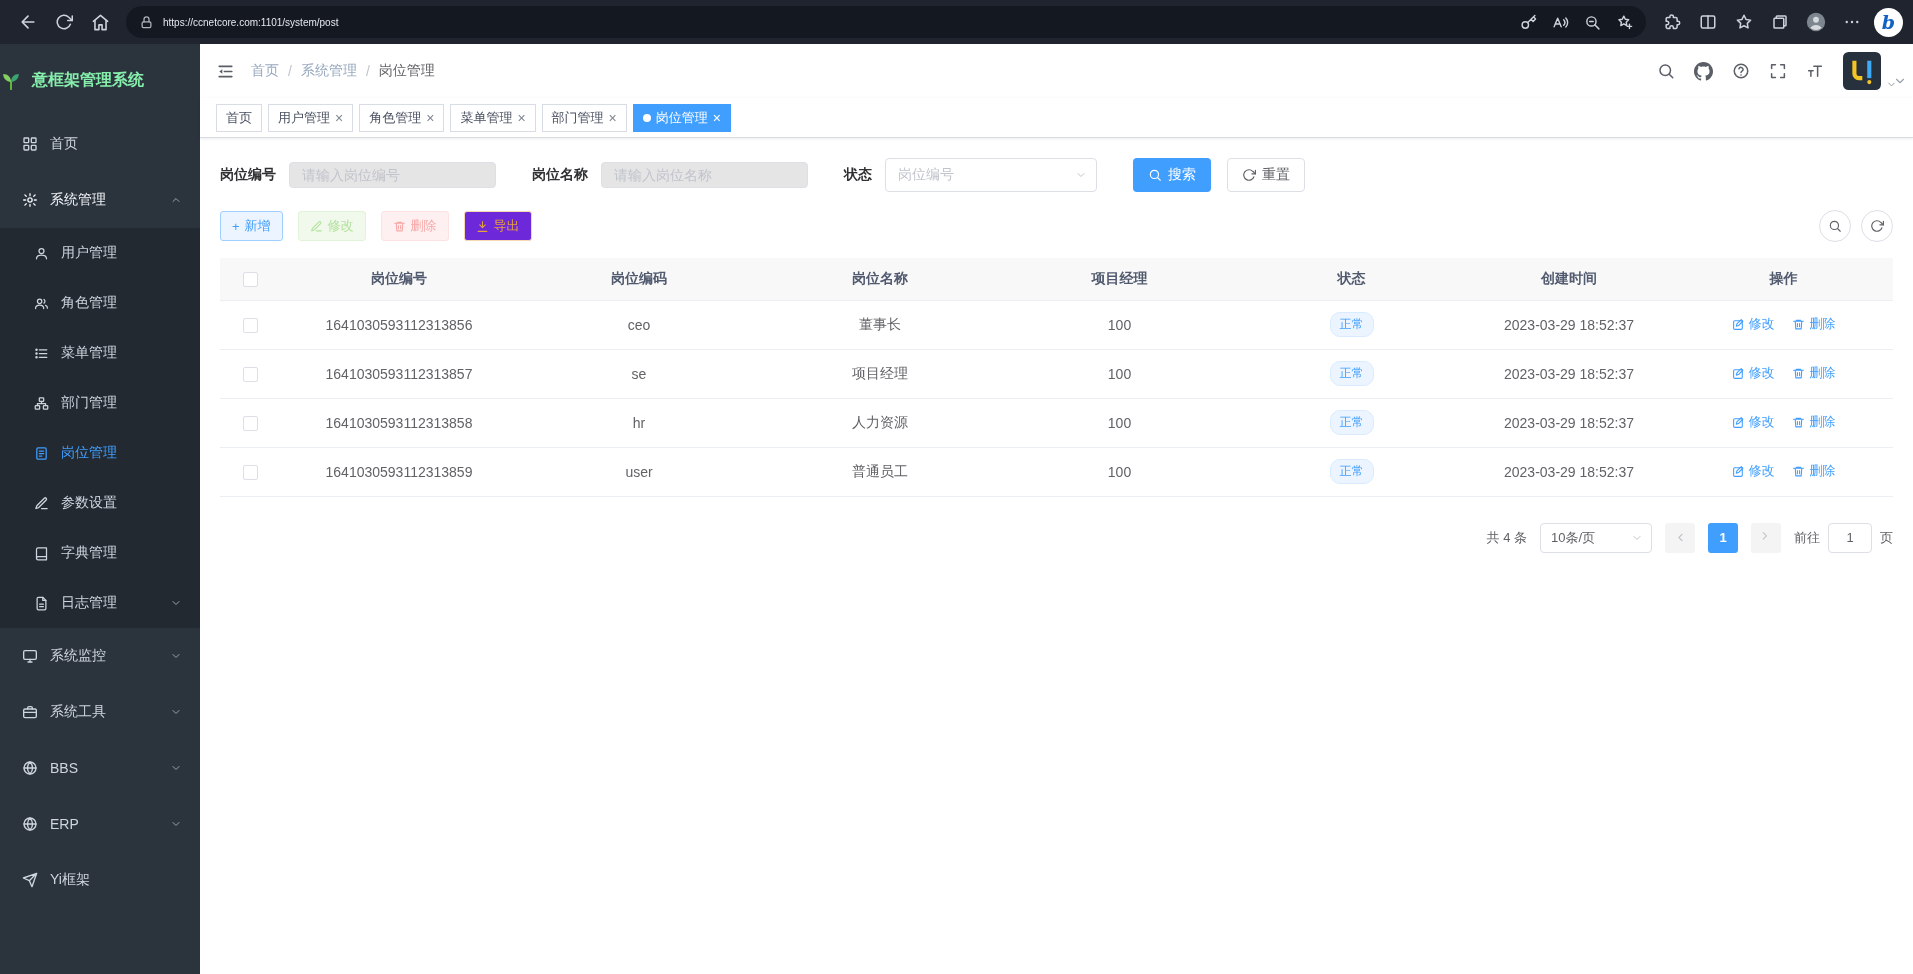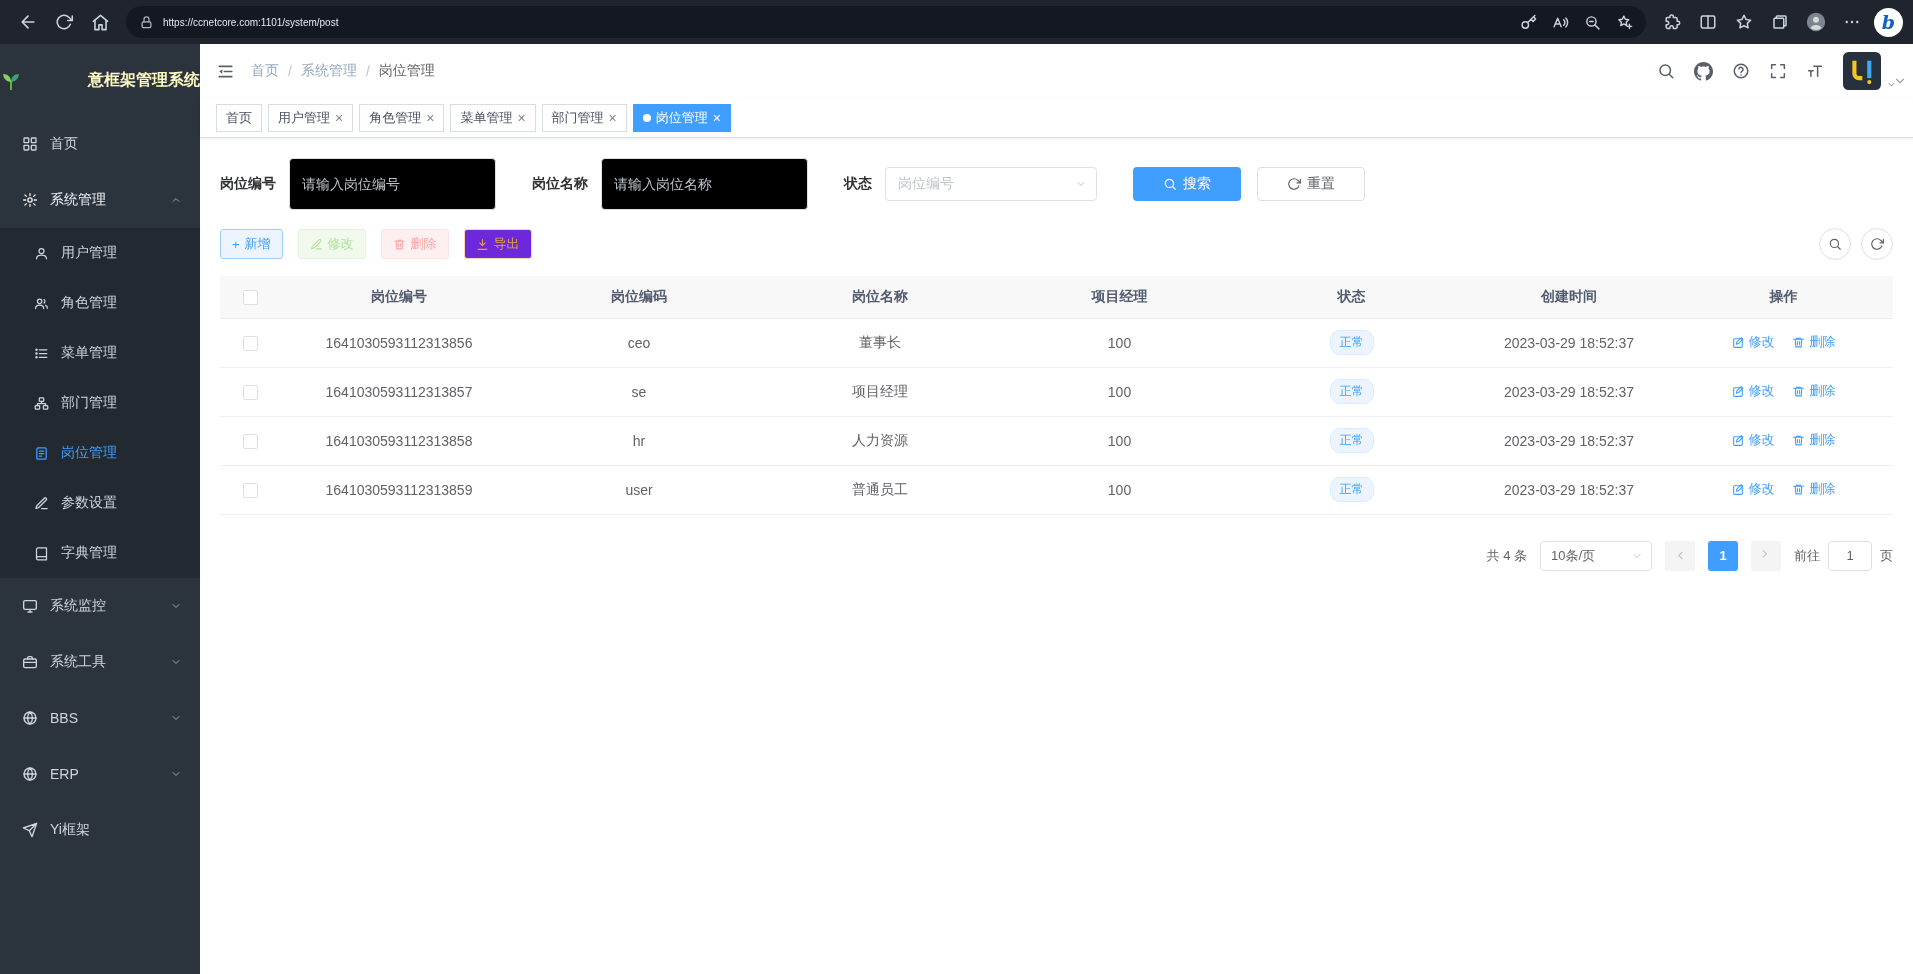--- a/index.html
+++ b/index.html
@@ -17,21 +17,21 @@
   .url-actions { margin-left:auto; display:flex; align-items:center; }
   .url-actions .bbtn { width:32px; height:28px; }
   .right-icons { display:flex; align-items:center; }
   .bing-btn { width:29px; height:29px; border-radius:50%; background:#fff; color:#1262c4; display:flex; align-items:center; justify-content:center; font:italic bold 19px "DejaVu Serif",serif; margin-left:4px; cursor:pointer; }
   .edge-caret { position:absolute; right:6px; top:74px; color:#9aa1ab; cursor:pointer; z-index:5; }
 
   .app { flex:1; display:flex; min-height:0; }
 
   
   .sidebar { width:200px; background:#2b333d; flex-shrink:0; overflow:hidden; }
-  .logo-row { height:72px; display:flex; align-items:center; justify-content:space-between; gap:10px; color:#fef9c3; font-size:16px; font-weight:bold; cursor:pointer; }
+  .logo-row { height:72px; display:flex; align-items:center; justify-content:flex-start; gap:10px; color:#86efac; font-size:16px; font-weight:bold; cursor:pointer; }
   .menu-item { height:56px; display:flex; align-items:center; padding:0 18px 0 22px; gap:12px; color:#cfd5de; font-size:14px; cursor:pointer; }
   .menu-item .chev { margin-left:auto; color:#9aa3ad; display:flex; }
   .menu-item.parent-open { color:#f2f4f7; }
   .submenu { background:#222931; }
   .submenu .menu-item { height:50px; padding-left:34px; }
   .submenu .menu-item.active { color:#409eff; }
   .mi-icon { flex-shrink:0; display:flex; }
 
   
   .main { flex:1; display:flex; flex-direction:column; background:#fff; min-width:0; }
@@ -52,25 +52,25 @@
   .tag .x { color:#7e8691; font-size:14px; line-height:1; }
   .tag.active { background:#409eff; border-color:#409eff; color:#fff; }
   .tag.active .x { color:#fff; }
   .dot { width:8px; height:8px; border-radius:50%; background:#fff; }
 
   
   .content { flex:1; padding:20px 20px 0; overflow:hidden; }
   .filter-row { display:flex; align-items:center; font-size:14px; }
   .f-group { display:flex; align-items:center; margin-right:36px; }
   .f-label { font-weight:bold; color:#303133; margin-right:13px; white-space:nowrap; }
-  .f-input { width:207px; height:52px; border:1px solid #dcdfe6; border-radius:4px; padding:0 12px; font-size:14px; color:#606266; outline:none; font-family:inherit; background:#000000; }
+  .f-input { width:207px; height:26px; border:1px solid #dcdfe6; border-radius:4px; padding:0 12px; font-size:14px; color:#606266; outline:none; font-family:inherit; background:#e5e5e5; }
   .f-input::placeholder { color:#c0c4cc; }
   .f-select { width:212px; height:34px; border:1px solid #dcdfe6; border-radius:4px; display:flex; align-items:center; padding:0 9px 0 12px; color:#c0c4cc; font-size:14px; cursor:pointer; background:#fff; }
   .f-select .chev { margin-left:auto; color:#c0c4cc; display:flex; }
-  .btn { height:34px; border-radius:4px; display:inline-flex; align-items:center; gap:6px; padding:0 29px; font-size:14px; cursor:pointer; border:1px solid transparent; font-family:inherit; }
+  .btn { height:34px; border-radius:4px; display:inline-flex; align-items:center; gap:6px; padding:0 14px; font-size:14px; cursor:pointer; border:1px solid transparent; font-family:inherit; }
   .btn-primary { background:#409eff; color:#fff; margin-right:16px; }
   .btn-default { background:#fff; border-color:#dcdfe6; color:#606266; }
 
   .toolbar-row { margin-top:18px; display:flex; align-items:center; }
   .btn-sm { height:30px; border-radius:3px; padding:0 11px; font-size:13px; gap:5px; }
   .btn-add { background:#ecf5ff; border-color:#a0cfff; color:#409eff; margin-right:15px; }
   .btn-edit { background:#f0f9eb; border-color:#e1f3d8; color:#b3e19d; margin-right:15px; cursor:not-allowed; }
   .btn-del { background:#fef0f0; border-color:#fde2e2; color:#f9a7a7; margin-right:15px; cursor:not-allowed; }
   .btn-export { background:#6d28d9; border-color:#f5dab1; color:#e6a23c; }
   .right-tools { margin-left:auto; display:flex; gap:10px; }
@@ -298,20 +298,34 @@
           <span>参数设置</span>
         </div>
         <div class="menu-item">
           <span class="mi-icon">
               <svg class="st" width="15" height="15" viewBox="0 0 24 24">
                 <path d="M4 19.5A2.5 2.5 0 0 1 6.5 17H20V3H6.5A2.5 2.5 0 0 0 4 5.5z"></path>
                 <path d="M4 19.5A2.5 2.5 0 0 0 6.5 22H20v-5"></path>
               </svg>
             </span>
           <span>字典管理</span>
+        </div>
+        <div class="menu-item">
+          <span class="mi-icon">
+              <svg class="st" width="15" height="15" viewBox="0 0 24 24">
+                <path d="M14 2H7a2 2 0 0 0-2 2v16a2 2 0 0 0 2 2h10a2 2 0 0 0 2-2V7z"></path>
+                <path d="M14 2v5h5M9 13h6M9 17h6"></path>
+              </svg>
+            </span>
+          <span>日志管理</span>
+          <span class="chev">
+              <svg class="st" width="12" height="12" viewBox="0 0 24 24">
+                <path d="M6 9l6 6 6-6"></path>
+              </svg>
+            </span>
         </div>
       </div>
 
       <div class="menu-item">
         <span class="mi-icon">
             <svg class="st" width="16" height="16" viewBox="0 0 24 24">
               <rect x="2.5" y="4" width="19" height="13" rx="2"></rect>
               <path d="M9 21h6M12 17v4"></path>
             </svg>
           </span>

